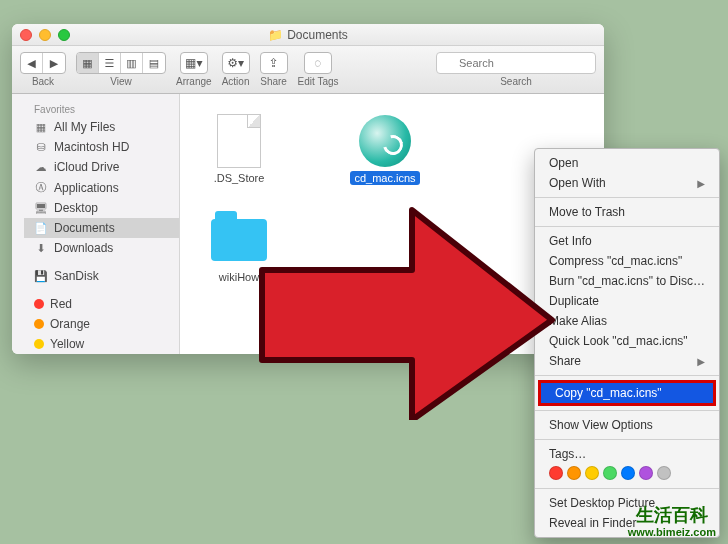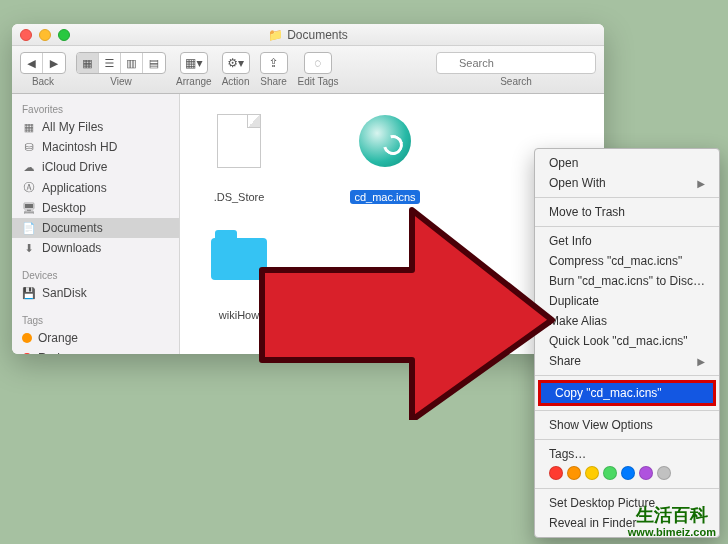--- a/index.html
+++ b/index.html
@@ -19,30 +19,30 @@
   .segmented { display:flex; border:1px solid #b7b7b7; border-radius:4px; overflow:hidden; height:22px; background:#fff; }
   .segmented .seg { width:22px; display:flex; align-items:center; justify-content:center; border-right:1px solid #cfcfcf; font-size:11px; color:#555; }
   .segmented .seg:last-child { border-right:none; }
   .segmented .seg.active { background:#d9d9d9; }
   .tool-btn { width:28px; height:22px; border:1px solid #b7b7b7; border-radius:4px; background:#fff; display:flex; align-items:center; justify-content:center; font-size:12px; color:#555; }
   .search-box { width:160px; height:22px; border:1px solid #c8c8c8; border-radius:4px; background:#fff; font-size:11px; padding:0 6px 0 22px; color:#888; position:relative; }
   .search-wrap { position:relative; }
   .search-wrap .mag { position:absolute; left:6px; top:4px; font-size:11px; color:#9a9a9a; }
   .body { flex:1; display:flex; min-height:0; }
   .sidebar { width:168px; background:#f3f2f4; border-right:1px solid #d6d6d6; overflow:auto; font-size:12px; }
-  .sb-section { padding:6px 0 2px 0; }
+  .sb-section { padding:6px 0 2px 12px; }
   .sb-head { color:#8e8e8e; font-size:10px; padding:4px 10px 2px; text-transform:none; }
   .sb-item { display:flex; align-items:center; gap:6px; padding:3px 10px; color:#464646; cursor:default; }
   .sb-item.selected { background:#d3d3d3; }
   .sb-icon { width:14px; text-align:center; color:#707070; font-size:11px; }
   .tag-dot { width:10px; height:10px; border-radius:50%; display:inline-block; }
   .tag-red{background:#ff3b30}.tag-orange{background:#ff9500}.tag-yellow{background:#ffcc00}.tag-green{background:#4cd964}.tag-blue{background:#007aff}
   .content { flex:1; background:#fff; position:relative; padding:10px; }
   .icon-grid { display:flex; gap:60px; flex-wrap:wrap; padding:8px 6px; }
-  .file-item { width:86px; display:flex; flex-direction:column; align-items:center; gap:20px; }
+  .file-item { width:86px; display:flex; flex-direction:column; align-items:center; gap:1px; }
   .file-icon { width:58px; height:58px; display:flex; align-items:center; justify-content:center; }
   .blank-doc { width:44px; height:54px; background:#fff; border:1px solid #c9c9c9; position:relative; }
   .blank-doc:before { content:""; position:absolute; top:0; right:0; width:12px; height:12px; background:linear-gradient(135deg,#fff 0 50%,#e2e2e2 50% 100%); border-left:1px solid #c9c9c9; border-bottom:1px solid #c9c9c9; }
   .folder-ic { width:56px; height:42px; background:#35c3f3; border-radius:4px; position:relative; }
   .folder-ic:before{content:"";position:absolute;top:-8px;left:4px;width:22px;height:10px;background:#35c3f3;border-radius:3px 3px 0 0;}
   .icns-ic { width:52px; height:52px; border-radius:50%; background: radial-gradient(circle at 35% 35%, #d8f4ef, #27b9a6 60%, #0a8f7d); position:relative; }
   .icns-ic:after{content:"";position:absolute;width:14px;height:14px;border:3px solid #fff;border-left-color:transparent;border-radius:50%;top:20px;left:24px;transform:rotate(30deg);}
   .file-label { font-size:11px; color:#444; text-align:center; max-width:100%; overflow:hidden; text-overflow:ellipsis; white-space:nowrap; padding:1px 4px; border-radius:3px; }
   .file-label.sel { background:#1b6fe0; color:#fff; }
   .row2 { margin-top:10px; }
@@ -145,35 +145,33 @@
         <div class="sb-item selected">
             <span class="sb-icon">📄</span>
             <span>Documents</span>
           </div>
         <div class="sb-item">
             <span class="sb-icon">⬇</span>
             <span>Downloads</span>
           </div>
       </div>
       <div class="sb-section">
-        <div class="sb-head">Devices</div>
         <div class="sb-item">
             <span class="sb-icon">💾</span>
             <span>SanDisk</span>
           </div>
       </div>
       <div class="sb-section">
-        <div class="sb-head">Tags</div>
+        <div class="sb-item">
+            <span class="tag-dot tag-red"></span>
+            <span>Red</span>
+          </div>
         <div class="sb-item">
             <span class="tag-dot tag-orange"></span>
             <span>Orange</span>
-          </div>
-        <div class="sb-item">
-            <span class="tag-dot tag-red"></span>
-            <span>Red</span>
           </div>
         <div class="sb-item">
             <span class="tag-dot tag-yellow"></span>
             <span>Yellow</span>
           </div>
         <div class="sb-item">
             <span class="tag-dot tag-blue"></span>
             <span>Blue</span>
           </div>
       </div>

